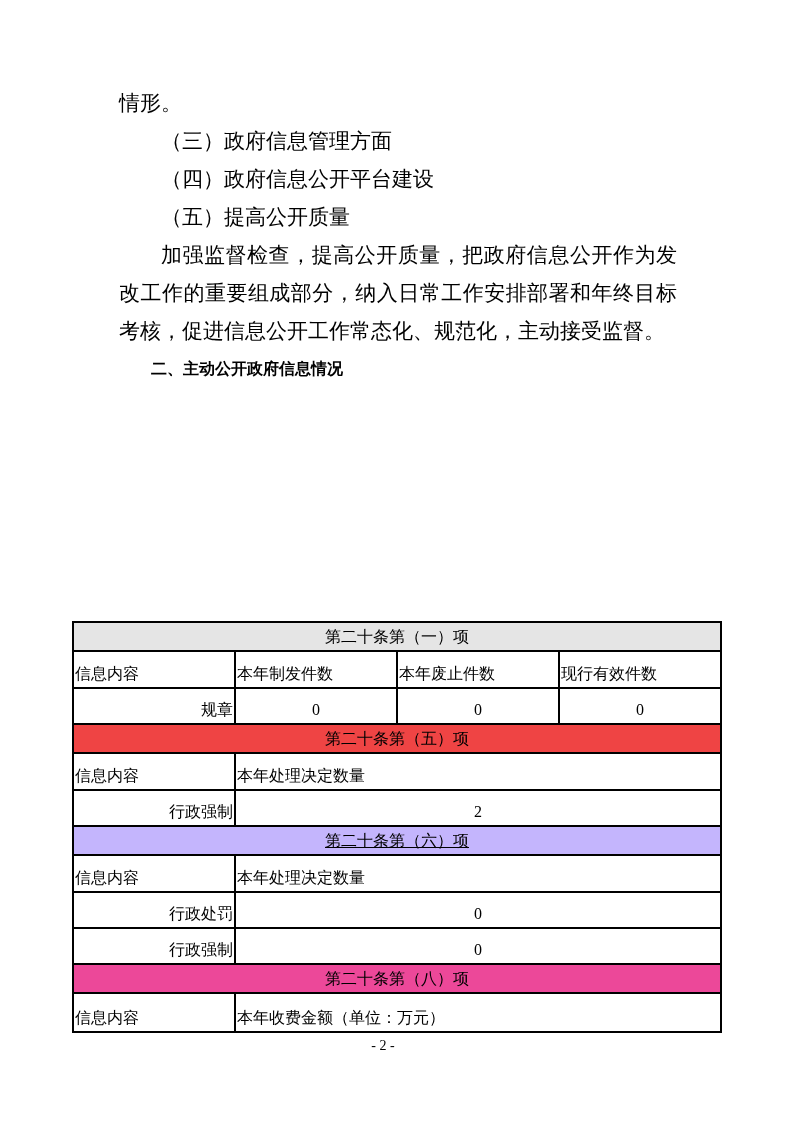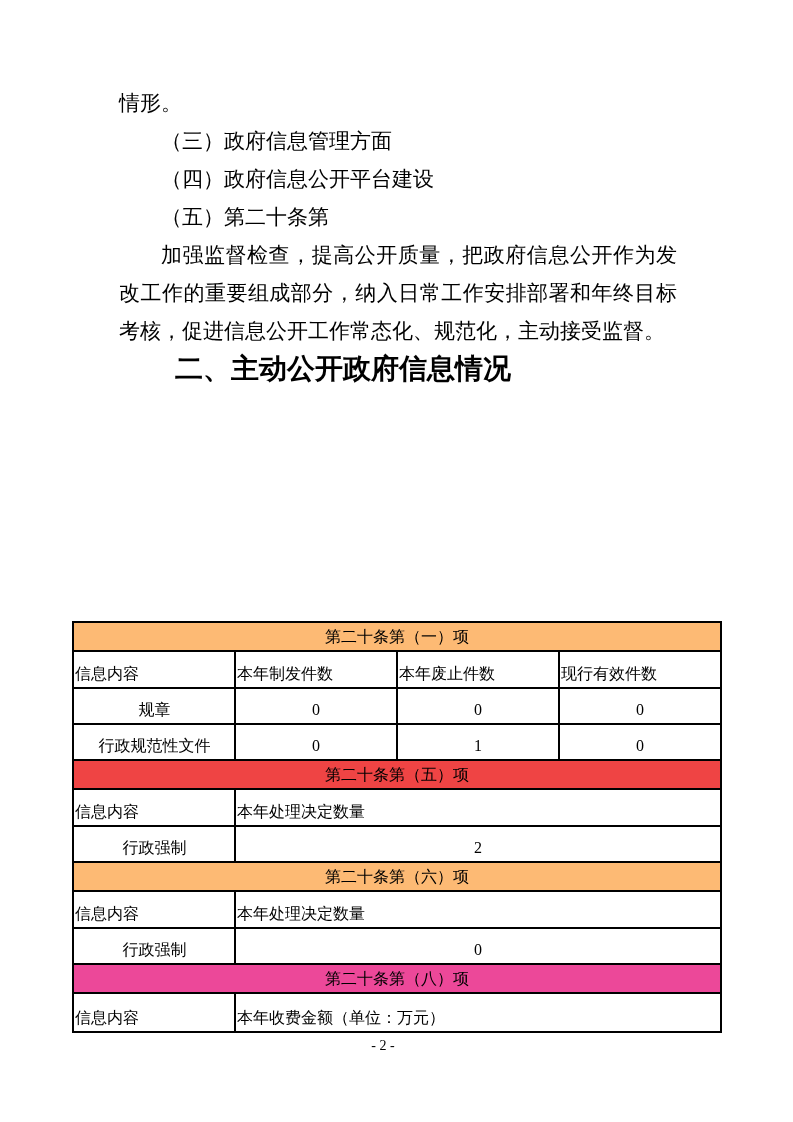--- a/index.html
+++ b/index.html
@@ -21,21 +21,21 @@
     line-height: 38px;
     text-align: justify;
   }
   .content p { margin: 0; }
   .para, .sub { text-indent: 2em; }
   .sec {
     margin: 0;
     text-indent: 2em;
     font-family: "Liberation Sans", "DejaVu Sans", sans-serif;
     font-weight: bold;
-    font-size: 28px;
+    font-size: 16px;
     line-height: 38px;
     text-align: left;
   }
   table.info-table {
     position: absolute;
     left: 72px;
     top: 621px;
     width: 650px;
     border-collapse: collapse;
     table-layout: fixed;
@@ -57,94 +57,92 @@
     text-align: left;
     vertical-align: bottom;
     padding-bottom: 4px;
   }
   tr.data td {
     height: 29px;
     vertical-align: bottom;
     padding-bottom: 4px;
   }
   tr.last td { height: 32px; }
-  td.label { text-align: center; padding-left: 2px; }
+  td.label { text-align: right; padding-left: 2px; }
   td.num   { text-align: center; }
   .footer {
     position: absolute;
     left: 0;
     width: 100%;
     top: 1038px;
     text-align: center;
     font-size: 14px;
   }
 </style>
 </head>
 <body>
 
 <div class="page">
 
   <div class="content">
     <p class="cont">情形。</p>
     <p class="sub">（三）政府信息管理方面</p>
     <p class="sub">（四）政府信息公开平台建设</p>
-    <p class="sub">（五）第二十条第</p>
+    <p class="sub">（五）提高公开质量</p>
     <p class="para">加强监督检查，提高公开质量，把政府信息公开作为发改工作的重要组成部分，纳入日常工作安排部署和年终目标考核，促进信息公开工作常态化、规范化，主动接受监督。</p>
     <h2 class="sec">二、主动公开政府信息情况</h2>
   </div>
 
   <table class="info-table">
     <colgroup>
       <col style="width:25%">
         <col style="width:25%">
         <col style="width:25%">
         <col style="width:25%">
     </colgroup>
     <tbody>
 
       <tr>
-        <td class="band" colspan="4" style="background: #fdba74;">第二十条第（一）项</td>
+        <td class="band" colspan="4" style="background: #e5e5e5;">第二十条第（一）项</td>
       </tr>
       <tr class="cols">
         <td>信息内容</td>
         <td>本年制发件数</td>
         <td>本年废止件数</td>
         <td>现行有效件数</td>
       </tr>
       <tr class="data">
         <td class="label">规章</td>
         <td class="num">0</td>
         <td class="num">0</td>
-        <td class="num">0</td>
-      </tr>
-      <tr class="data">
-        <td class="label">行政规范性文件</td>
-        <td class="num">0</td>
-        <td class="num">1</td>
         <td class="num">0</td>
       </tr>
 
       <tr>
         <td class="band" colspan="4" style="background: #ef4444;">第二十条第（五）项</td>
       </tr>
       <tr class="cols">
         <td>信息内容</td>
         <td colspan="3">本年处理决定数量</td>
       </tr>
       <tr class="data">
         <td class="label">行政强制</td>
         <td class="num" colspan="3">2</td>
       </tr>
 
       <tr>
-        <td class="band" colspan="4" style="background: #fdba74;">第二十条第（六）项</td>
+        <td class="band" colspan="4" style="background: #c4b5fd; text-decoration: underline;">第二十条第（六）项</td>
       </tr>
       <tr class="cols">
         <td>信息内容</td>
         <td colspan="3">本年处理决定数量</td>
+      </tr>
+      <tr class="data">
+        <td class="label">行政处罚</td>
+        <td class="num" colspan="3">0</td>
       </tr>
       <tr class="data">
         <td class="label">行政强制</td>
         <td class="num" colspan="3">0</td>
       </tr>
 
       <tr>
         <td class="band" colspan="4" style="background: #ec4899;">第二十条第（八）项</td>
       </tr>
       <tr class="cols last">

